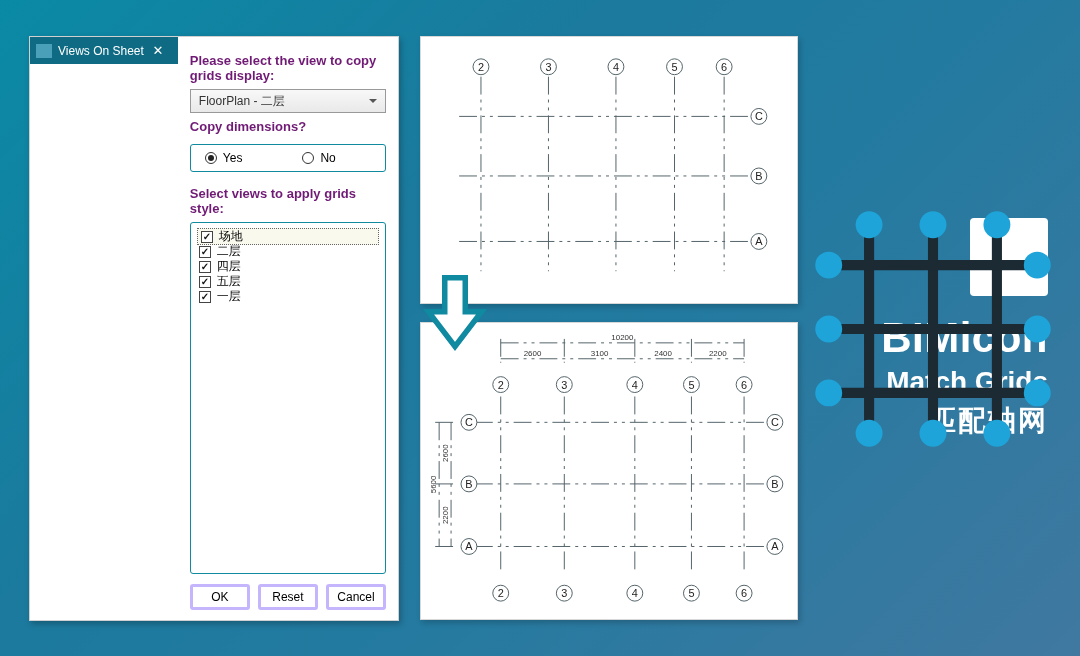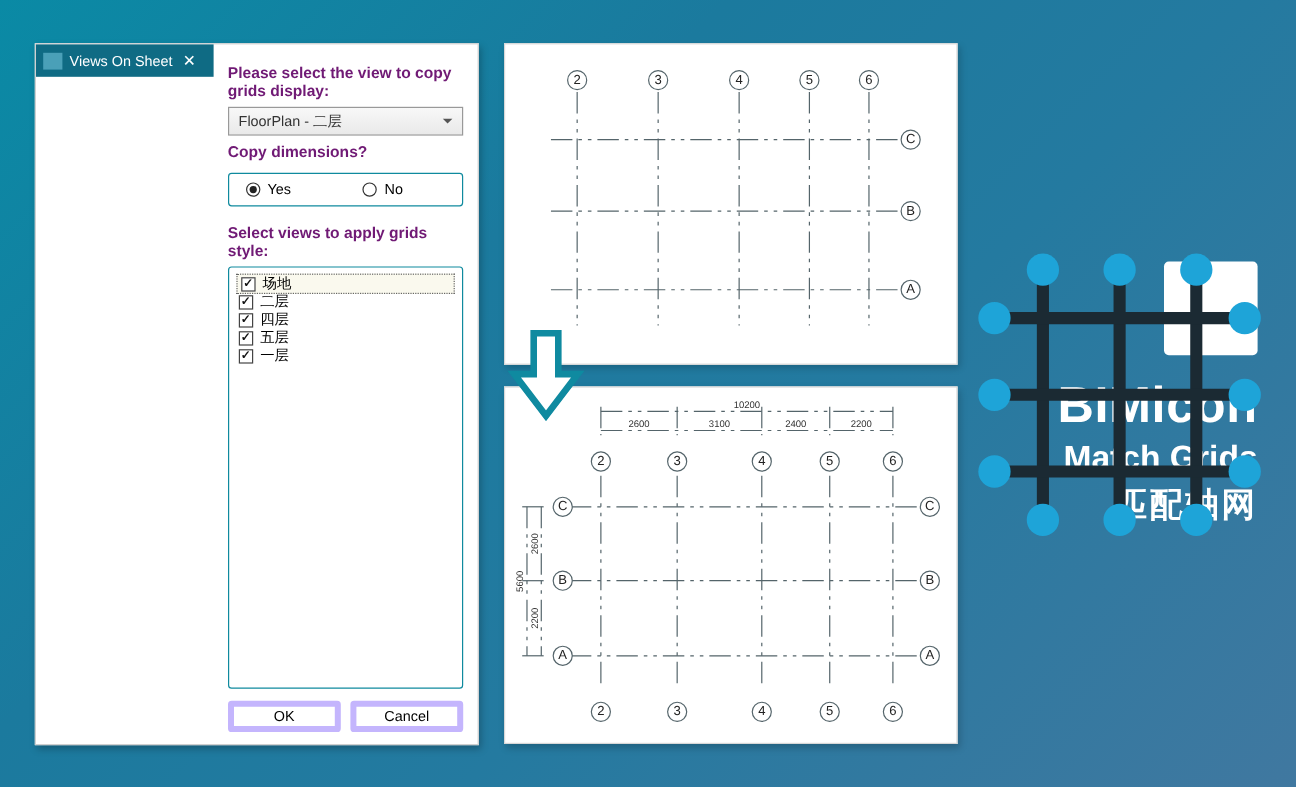--- a/index.html
+++ b/index.html
@@ -79,21 +79,21 @@
     border:1px dotted #666; background:#faf9ee; padding:0 3px;
     margin:-1px -2px;
   }
   .cb{
     width:12px;height:12px;border:1px solid #444;background:#fff;
     display:inline-flex;align-items:center;justify-content:center;font-size:10px;line-height:1;
   }
   .cb.chk::after{content:"✓";font-weight:700;color:#111;font-size:10px;}
   .btnrow{ display:flex; gap:8px; margin-top:10px;}
   .btn{
-    flex:1; height:26px; border:5px solid #c4b5fd; border-radius:3px;
+    flex:1; height:26px; border:3px solid #c4b5fd; border-radius:3px;
     background:#fff; font-size:12px; display:flex; align-items:center; justify-content:center;
     cursor:pointer;
   }
 
   
   .panel{
     position:absolute; background:#fff; border:1px solid #d8d8d8;
     box-shadow:2px 3px 6px rgba(0,0,0,.2);
   }
   .panel.top{ left:420px; top:36px; width:378px; height:268px;}
@@ -168,20 +168,21 @@
           <span>五层</span>
         </div>
         <div class="listitem">
           <span class="cb chk"></span>
           <span>一层</span>
         </div>
       </div>
 
     <div class="btnrow">
       <div class="btn">OK</div>
+      <div class="btn">Reset</div>
       <div class="btn">Cancel</div>
     </div>
   </div>
 </div>
 
 <div class="panel top">
   <svg viewBox="0 0 378 268" id="svg-top">
       <line x1="60" y1="40" x2="60" y2="236" class="grid-stroke thin dash"></line>
       <circle cx="60" cy="30" r="8" class="bubble"></circle>
       <text x="60" y="30" class="glabel">2</text>

